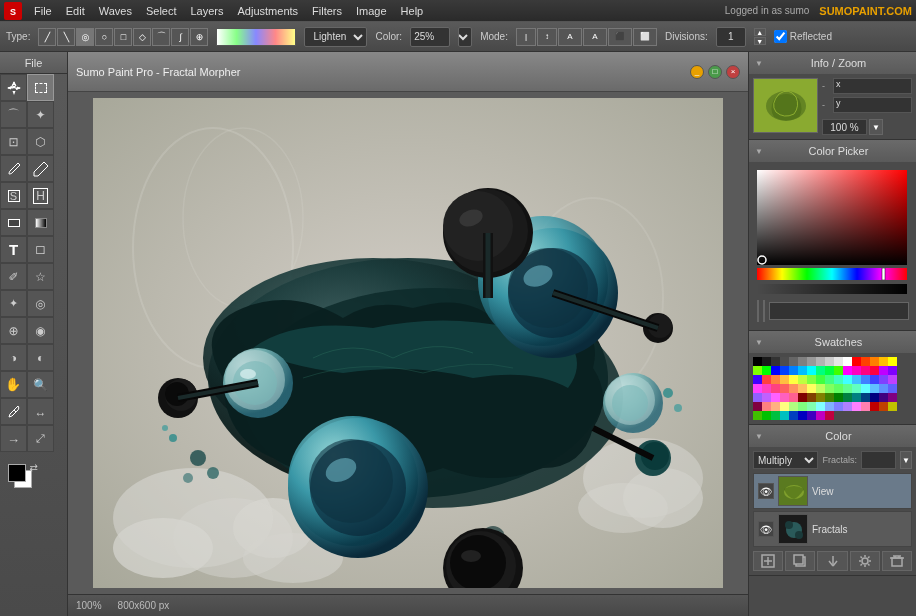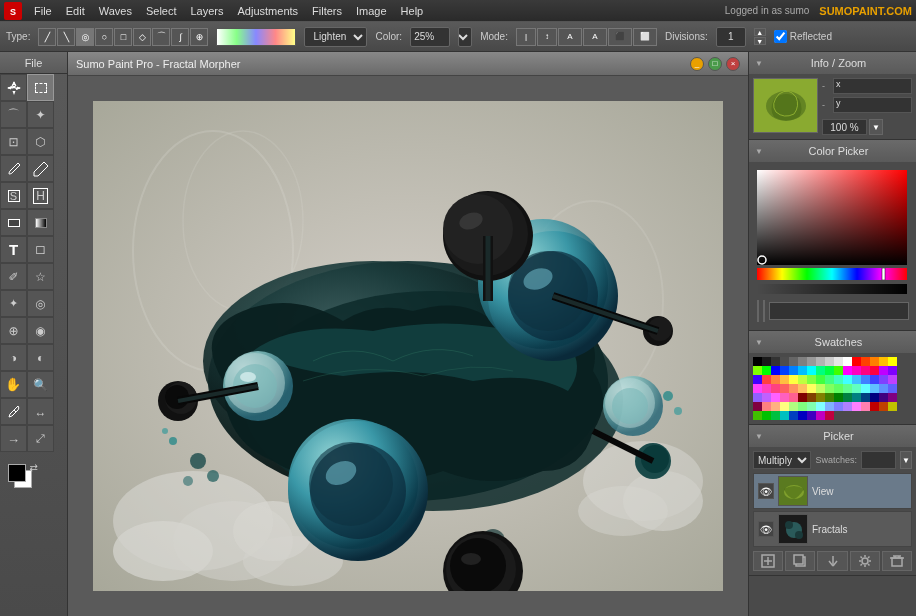--- a/index.html
+++ b/index.html
@@ -32,21 +32,21 @@
     
     #tools-panel { width: 68px; background: linear-gradient(to bottom, #5a5a5a, #4a4a4a); border-right: 1px solid #333; display: flex; flex-direction: column; }
     #tools-header { height: 22px; background: linear-gradient(to bottom, #6a6a6a, #5a5a5a); display: flex; align-items: center; justify-content: center; font-size: 11px; color: #ddd; border-bottom: 1px solid #333; }
     .tool-row { display: flex; }
     .tool-btn { width: 27px; height: 27px; background: #555; border: 1px solid #444; display: flex; align-items: center; justify-content: center; cursor: pointer; font-size: 14px; color: #ccc; }
     .tool-btn.active { background: #777; border-color: #999; }
     .tool-btn svg { width: 16px; height: 16px; }
 
     
     #canvas-area { flex: 1; background: #6b6b6b; display: flex; flex-direction: column; }
-    #canvas-titlebar { height: 24px; background: linear-gradient(to bottom, #888, #6a6a6a); display: flex; align-items: center; justify-content: space-between; padding: 0 8px; border-bottom: 1px solid #444; }
+    #canvas-titlebar { height: 40px; background: linear-gradient(to bottom, #888, #6a6a6a); display: flex; align-items: center; justify-content: space-between; padding: 0 8px; border-bottom: 1px solid #444; }
     .canvas-title { font-size: 11px; color: #eee; }
     .canvas-controls { display: flex; gap: 4px; }
     .canvas-ctrl-btn { width: 14px; height: 14px; border-radius: 50%; border: 1px solid #555; font-size: 8px; display: flex; align-items: center; justify-content: center; cursor: pointer; }
     .canvas-ctrl-btn.minimize { background: #e8a000; }
     .canvas-ctrl-btn.restore { background: #4a9a4a; }
     .canvas-ctrl-btn.close { background: #c04040; }
     #canvas-wrapper { flex: 1; display: flex; align-items: center; justify-content: center; overflow: hidden; background: #5a5a5a; padding: 4px; }
     #canvas { width: 630px; height: 490px; background: #c8c8c8; position: relative; overflow: hidden; }
     #canvas-footer { height: 22px; background: linear-gradient(to bottom, #555, #484848); display: flex; align-items: center; padding: 0 8px; gap: 16px; border-top: 1px solid #333; }
     .canvas-footer-text { font-size: 10px; color: #bbb; }
@@ -443,20 +443,24 @@
 
           <path d="M 220 260 Q 260 240 300 260 Q 340 240 380 255" stroke="#2a6a5a" stroke-width="1" fill="none" opacity="0.5"></path>
           <path d="M 210 280 Q 270 260 330 275 Q 380 260 420 270" stroke="#2a6a5a" stroke-width="1" fill="none" opacity="0.4"></path>
 
           <circle cx="390" cy="470" r="40" fill="#111"></circle>
           <circle cx="388" cy="468" r="35" fill="#1a1a1a"></circle>
           <circle cx="385" cy="465" r="28" fill="#0a0a0a"></circle>
           <ellipse cx="378" cy="458" rx="10" ry="6" fill="#444" opacity="0.4"></ellipse>
         </svg>
       </div>
+    </div>
+    <div id="canvas-footer">
+      <span class="canvas-footer-text">100%</span>
+      <span class="canvas-footer-text">800x600 px</span>
     </div>
   </div>
 
   <div id="right-panel">
 
     <div class="panel-section">
       <div class="panel-header">
         <span class="panel-arrow">▼</span>
         <span class="panel-title">Info / Zoom</span>
       </div>
@@ -665,28 +669,28 @@
             <div class="swatch" title="#4000c0" style="background: rgb(64, 0, 192);"></div>
             <div class="swatch" title="#c000c0" style="background: rgb(192, 0, 192);"></div>
             <div class="swatch" title="#c00040" style="background: rgb(192, 0, 64);"></div>
           </div>
       </div>
     </div>
 
     <div class="panel-section">
       <div class="panel-header">
         <span class="panel-arrow">▼</span>
-        <span class="panel-title">Picker</span>
+        <span class="panel-title">Color</span>
       </div>
       <div id="layers-section">
         <div class="layers-controls">
           <select class="blend-select">
             <option>Multiply</option><option>Normal</option><option>Screen</option>
           </select>
-          <span class="opacity-label">Swatches:</span>
+          <span class="opacity-label">Fractals:</span>
           <input type="text" class="opacity-input" style="">
           <div class="opacity-arrow">▼</div>
         </div>
 
         <div class="layer-item active">
           <div class="layer-eye">👁</div>
           <div class="layer-thumb">
             <svg width="30" height="30">
               <rect width="30" height="30" fill="#5a7a20"></rect>
               <ellipse cx="15" cy="15" rx="10" ry="7" fill="#8aaa30" opacity="0.8"></ellipse>

